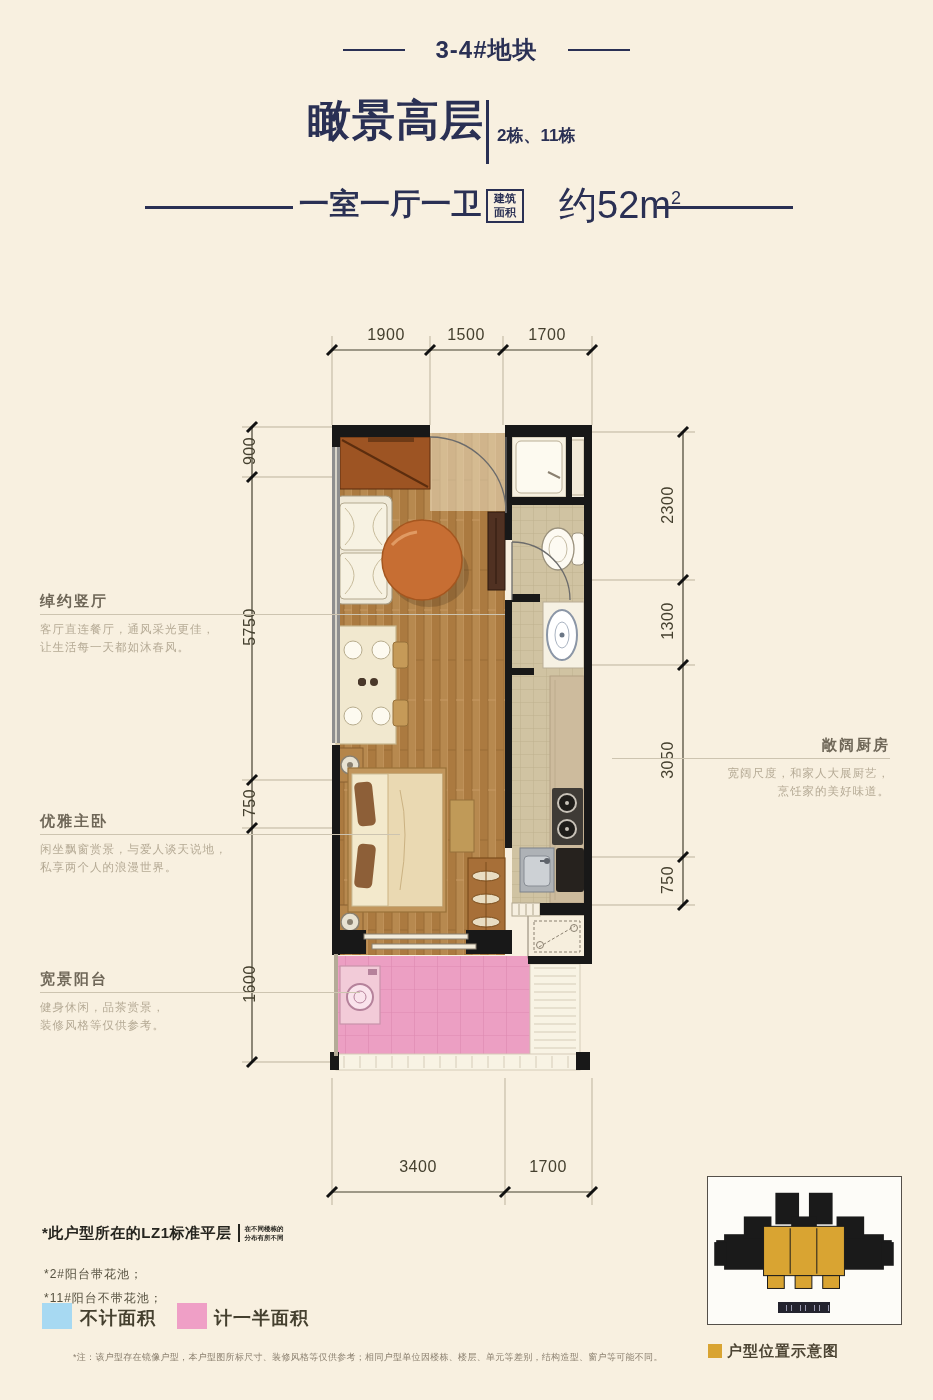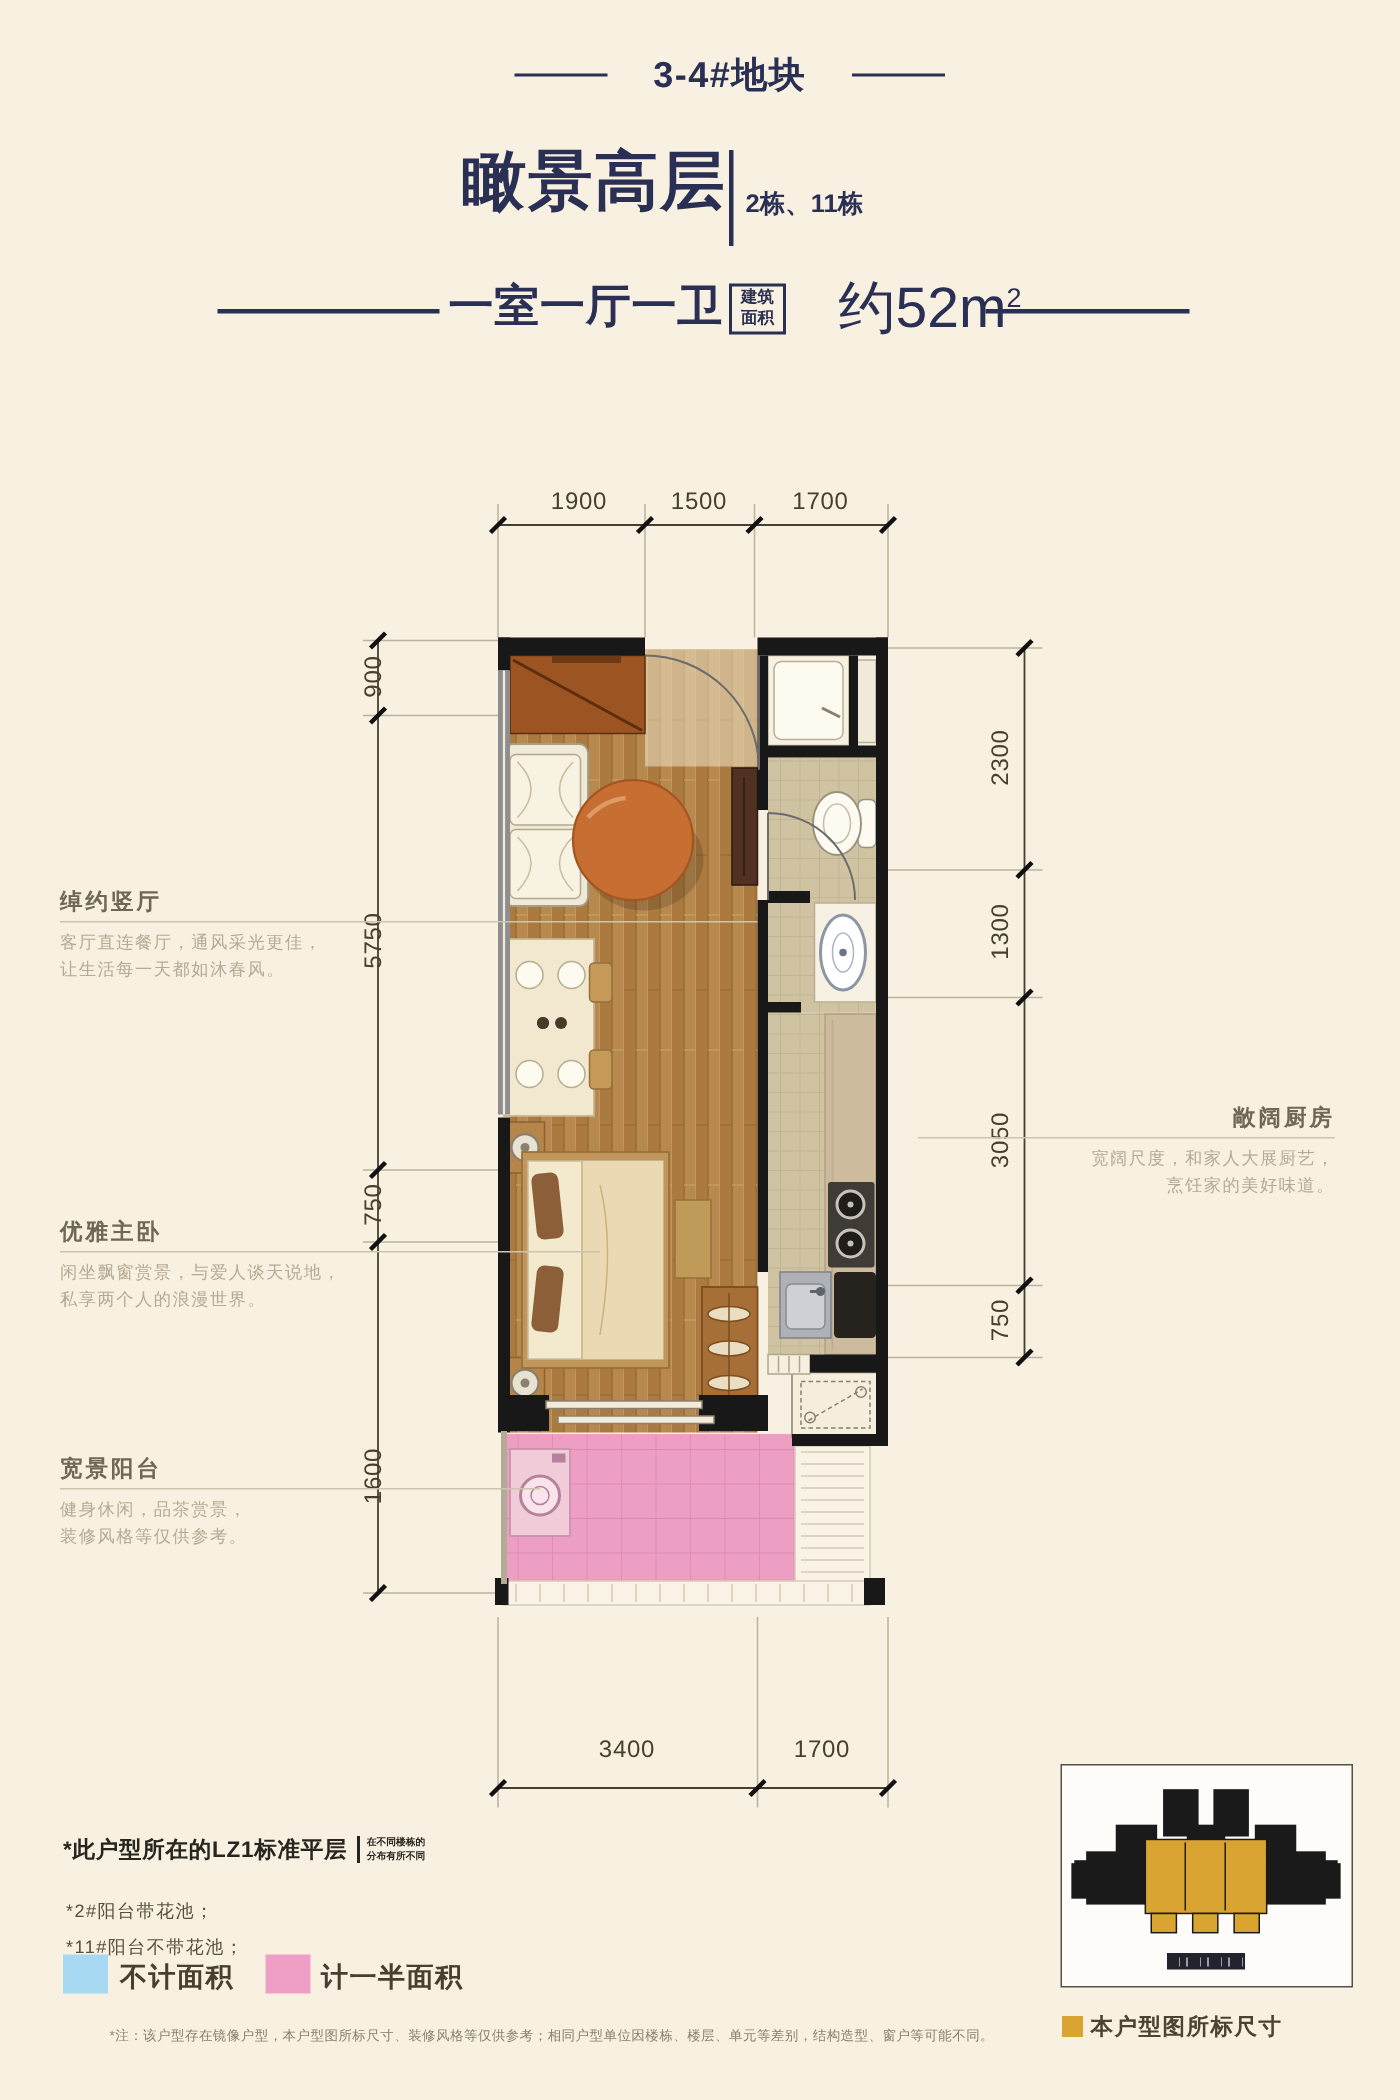--- a/index.html
+++ b/index.html
@@ -419,13 +419,13 @@
       <rect x="60" y="100" width="17" height="13"></rect>
       <rect x="88" y="100" width="17" height="13"></rect>
       <rect x="116" y="100" width="17" height="13"></rect>
       <line x1="83" y1="52" x2="83" y2="98"></line>
       <line x1="110" y1="52" x2="110" y2="98"></line>
     </g>
   </svg>
   <div class="site-label" data-name="site-plan-label"></div>
 </div>
 <div data-name="site-caption-swatch" style="background:#d9a432"></div>
-<div class="abs caption-text" data-name="site-caption">本户型图所标尺寸</div>
+<div class="abs caption-text" data-name="site-caption">户型位置示意图</div>
 
 </body></html>

